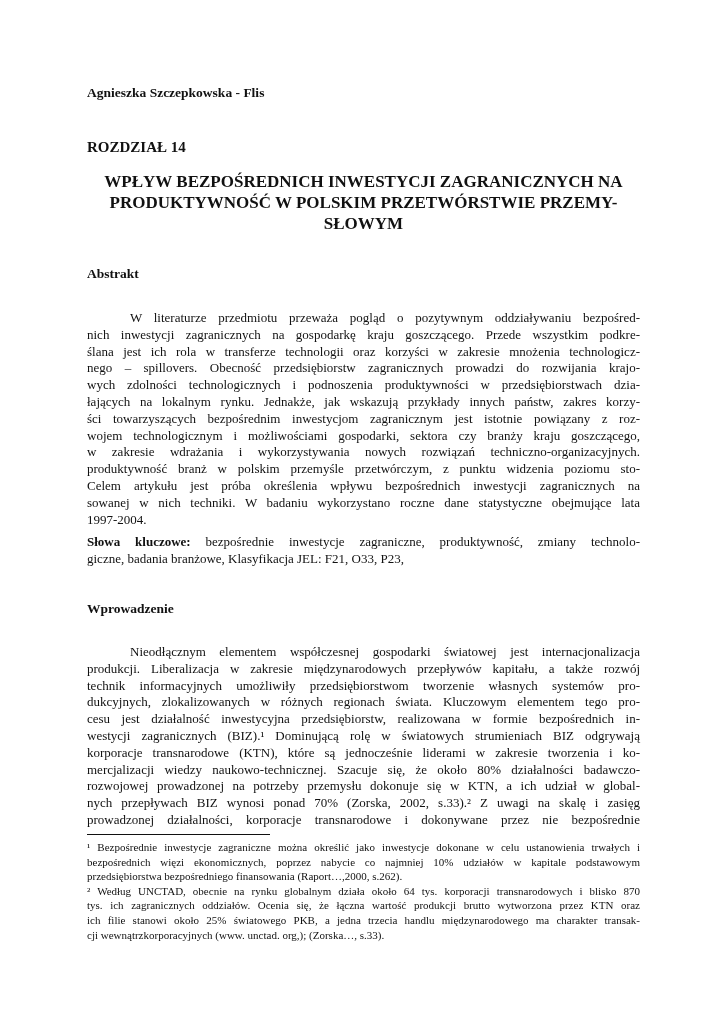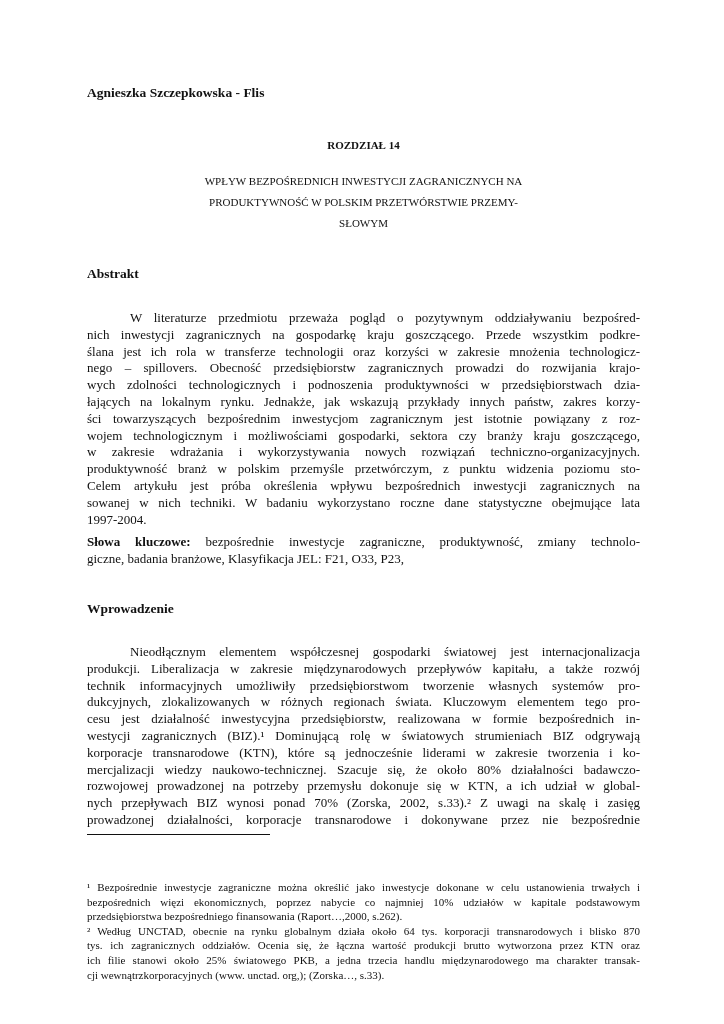--- a/index.html
+++ b/index.html
@@ -8,29 +8,29 @@
     background: #ffffff;
     font-family: "Liberation Serif", serif;
     color: #111111;
     position: relative;
     overflow: hidden;
   }
   .page { position: absolute; left: 0; top: 0; width: 724px; height: 1024px; background: #ffffff; }
   .blk { position: absolute; left: 87px; width: 553px; }
 
   .author   { top: 85px;  font-size: 13.5px; font-weight: bold; }
-  .chapter  { top: 139px; font-size: 11px; font-weight: bold; text-align: center; }
-  .titleblk { top: 171px; font-size: 11px; font-weight: normal; text-align: center; line-height: 21px; }
+  .chapter  { top: 139px; font-size: 15px; font-weight: bold; }
+  .titleblk { top: 171px; font-size: 17px; font-weight: bold; text-align: center; line-height: 21px; }
   .h-abs    { top: 266px; font-size: 13.5px; font-weight: bold; }
   .absblk   { top: 298px; font-size: 13px; line-height: 16.8px; }
   .kwblk    { top: 533px; font-size: 13px; line-height: 17px; }
   .h-intro  { top: 601px; font-size: 13.5px; font-weight: bold; }
   .introblk { top: 632px; font-size: 13px; line-height: 16.8px; }
   .fnrule   { top: 834px; width: 183px; border-top: 1.6px solid #111111; height: 0; }
-  .fnblk    { top: 840px; font-size: 11px; line-height: 14.6px; margin-top: 40px; }
+  .fnblk    { top: 840px; font-size: 11px; line-height: 14.6px; }
 
   .ln  { width: 100%; }
   .pl  { text-align: center; }
   .jl  { text-align: justify; text-align-last: justify; }
   .ll  { text-align: left; text-align-last: left; }
   .ind { padding-left: 43px; box-sizing: border-box; margin-top: 12px; }
   .bold { font-weight: bold; }
 </style>
 </head>
 <body>

